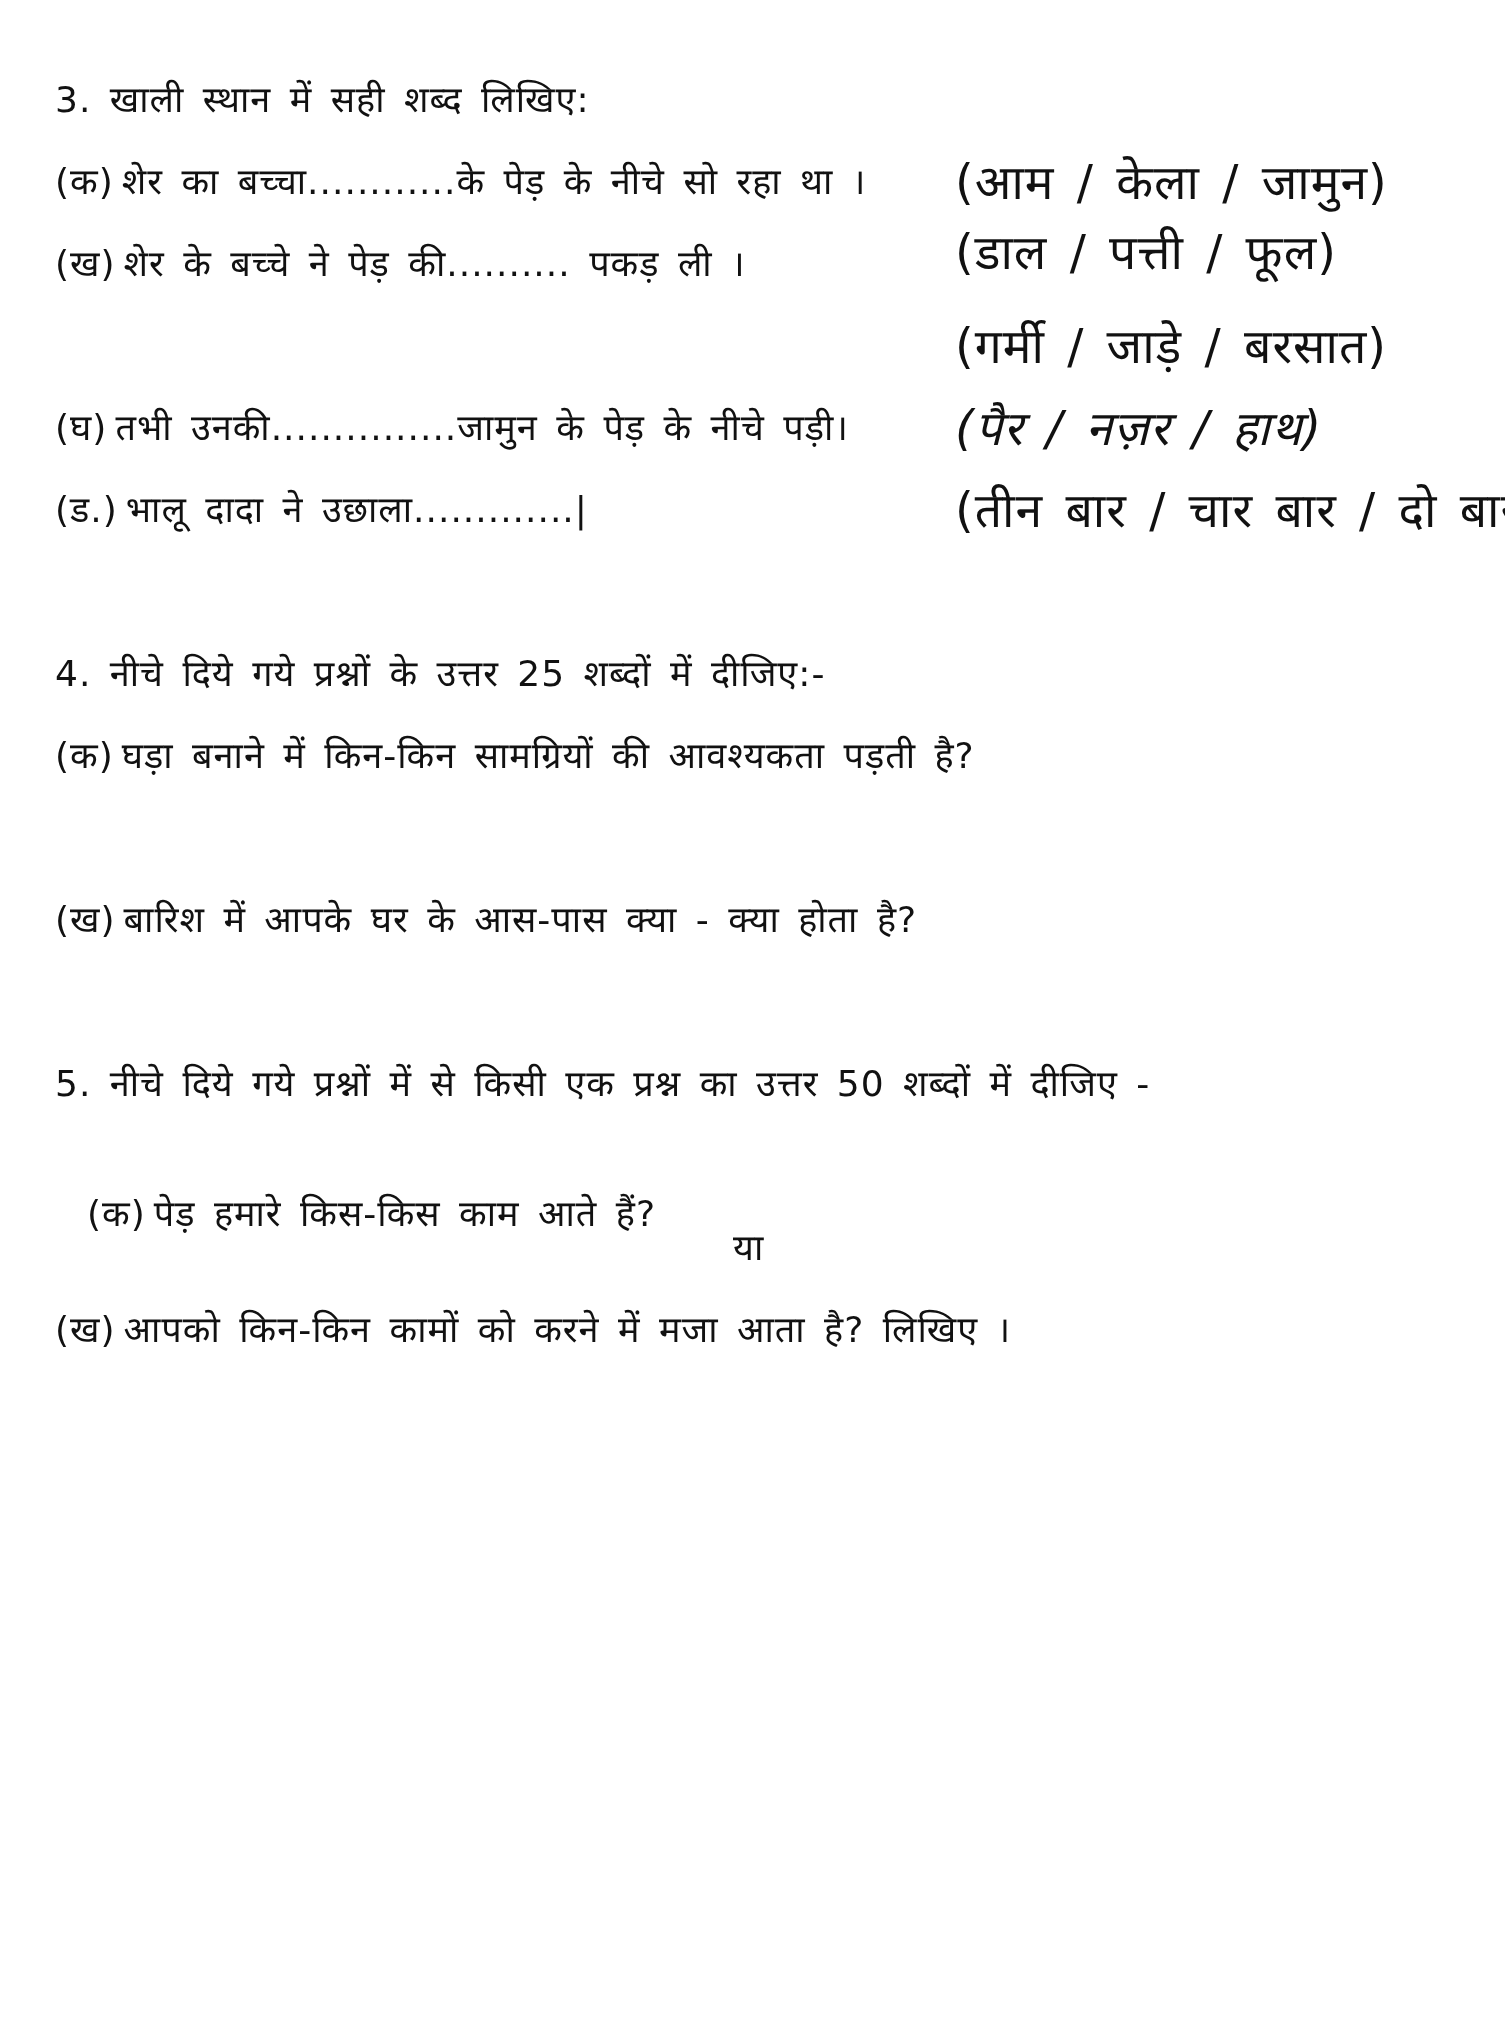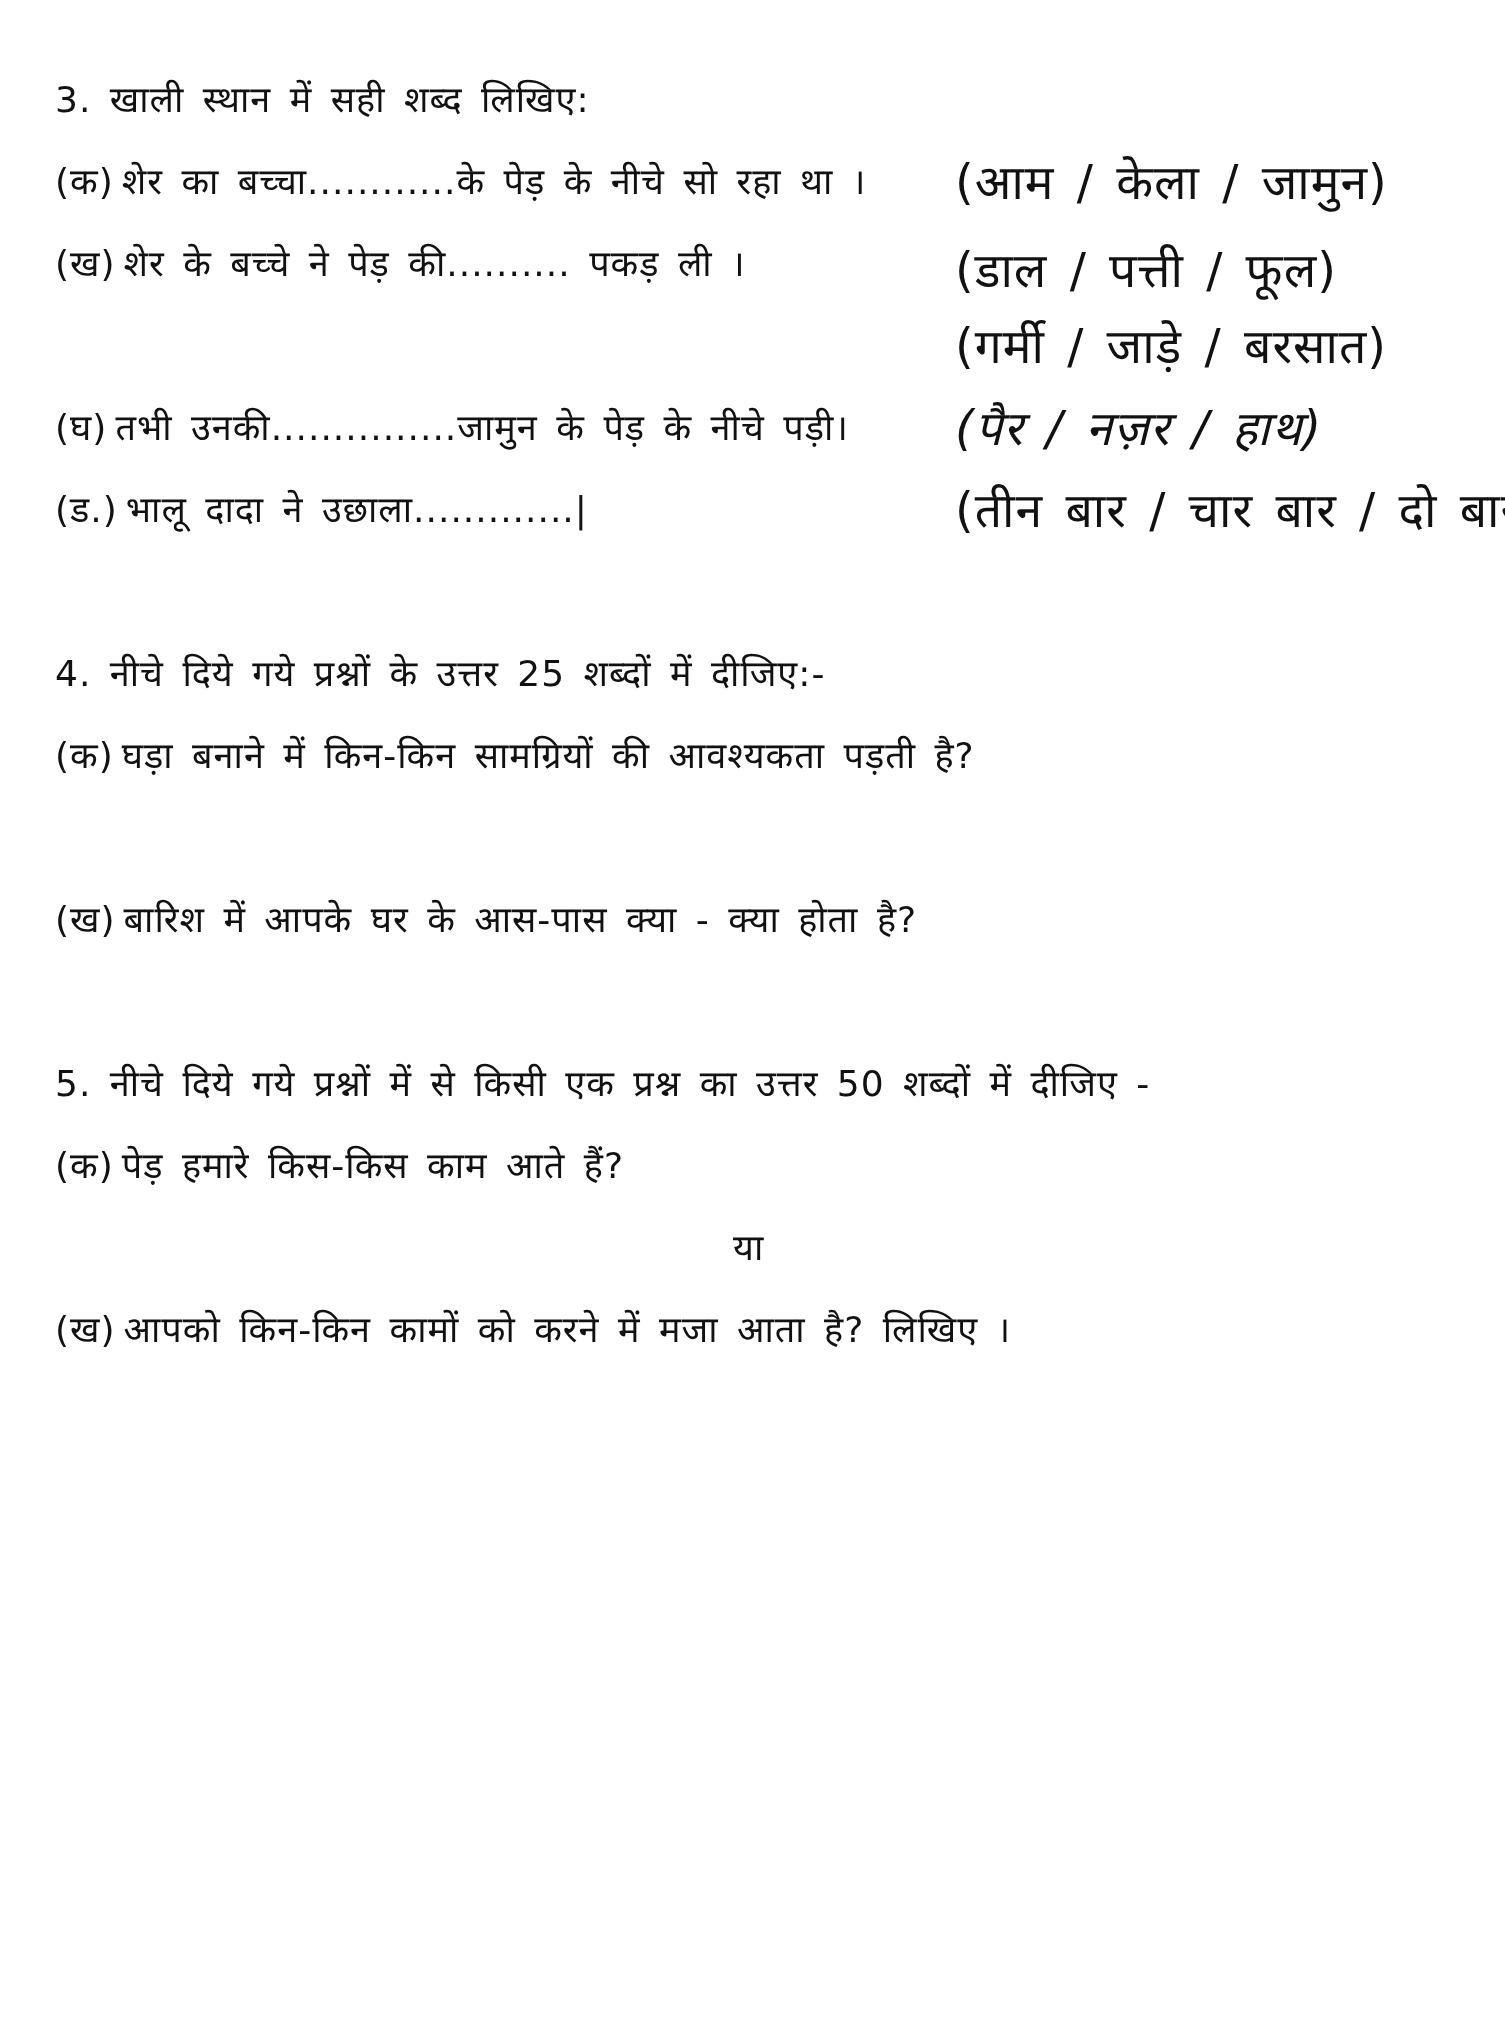--- a/index.html
+++ b/index.html
@@ -57,21 +57,21 @@
   <div class="line" style="top:78px;">3. खाली स्थान में सही शब्द लिखिए:</div>
 
   <div class="line" style="top:160px;">
     <span class="label">(क)</span><span>शेर का बच्चा............के पेड़ के नीचे सो रहा था ।</span>
   </div>
   <div class="opt" style="top:160px;">(आम / केला / जामुन)</div>
 
   <div class="line" style="top:242px;">
     <span class="label">(ख)</span><span>शेर के बच्चे ने पेड़ की.......... पकड़ ली ।</span>
   </div>
-  <div class="opt" style="top:248px;">(डाल / पत्ती / फूल)</div>
+  <div class="opt" style="top:230px;">(डाल / पत्ती / फूल)</div>
 
   <div class="opt" style="top:324px;">(गर्मी / जाड़े / बरसात)</div>
 
   <div class="line" style="top:406px;">
     <span class="label">(घ)</span><span>तभी उनकी...............जामुन के पेड़ के नीचे पड़ी।</span>
   </div>
   <div class="opt" style="top:406px;font-style:italic;">(पैर / नज़र / हाथ)</div>
 
   <div class="line" style="top:488px;">
     <span class="label">(ड.)</span><span>भालू दादा ने उछाला.............|</span>
@@ -83,21 +83,21 @@
   <div class="line" style="top:734px;">
     <span class="label">(क)</span><span>घड़ा बनाने में किन-किन सामग्रियों की आवश्यकता पड़ती है?</span>
   </div>
 
   <div class="line" style="top:898px;">
     <span class="label">(ख)</span><span>बारिश में आपके घर के आस-पास क्या - क्या होता है?</span>
   </div>
 
   <div class="line" style="top:1062px;">5. नीचे दिये गये प्रश्नों में से किसी एक प्रश्न का उत्तर 50 शब्दों में दीजिए -</div>
 
-  <div class="line" style="top:1144px;">
+  <div class="line" style="top:1192px;margin-left:32px;">
     <span class="label">(क)</span><span>पेड़ हमारे किस-किस काम आते हैं?</span>
   </div>
 
   <div class="center" style="top:1226px;">या</div>
 
   <div class="line" style="top:1308px;">
     <span class="label">(ख)</span><span>आपको किन-किन कामों को करने में मजा आता है? लिखिए ।</span>
   </div>
 
 </div>

